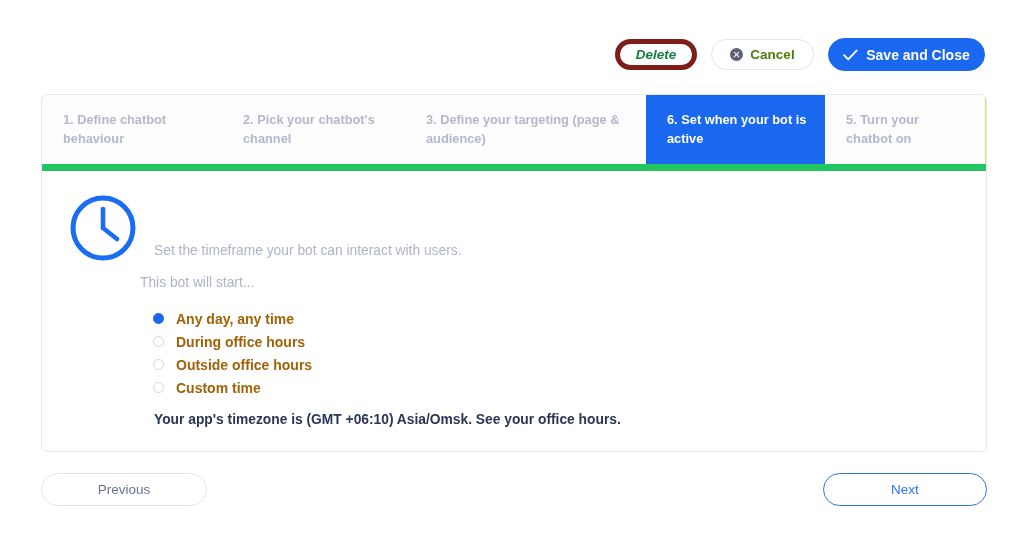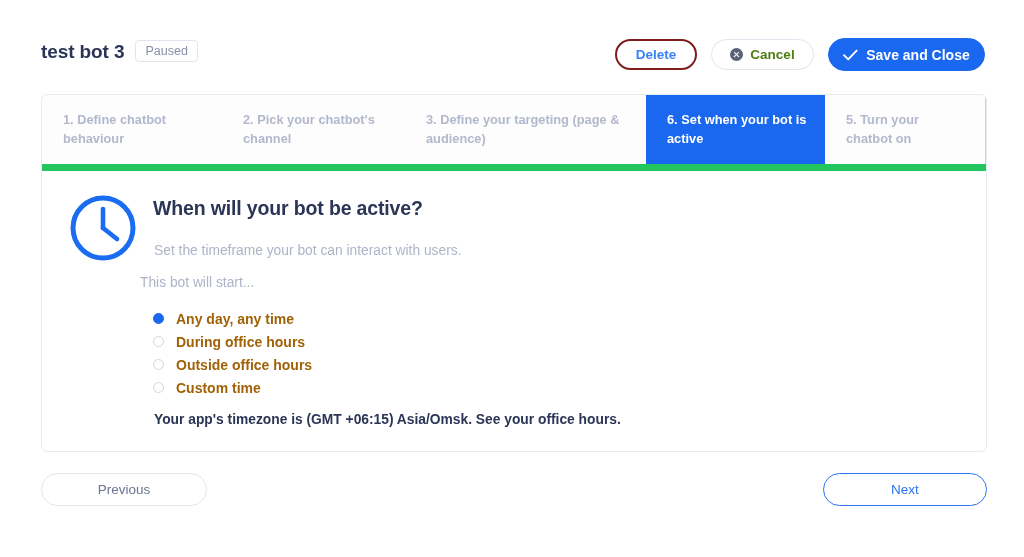--- a/index.html
+++ b/index.html
@@ -73,22 +73,23 @@
     height: 31px;
     border-radius: 16px;
     font-size: 13.5px;
     font-weight: bold;
     cursor: pointer;
     white-space: nowrap;
     background: #ffffff;
   }
   .btn-delete {
     width: 82px;
-    border: 2px solid #7f1d1d;
-    color: #3b82f6;
+    border: 5px solid #7f1d1d;
+    color: #15803d;
+    font-style: italic;
   }
   .btn-cancel {
     width: 103px;
     border: 1px solid #e3e5ee;
     color: #4d7c0f;
     gap: 7px;
   }
   .btn-cancel .x-circle {
     width: 13px;
     height: 13px;
@@ -286,24 +287,20 @@
     justify-content: center;
     cursor: pointer;
   }
 </style>
 </head>
 <body>
 
 <div class="page">
 
   <div class="header">
-    <div class="header-left">
-      <div class="bot-title">test bot 3</div>
-      <div class="status-badge">Paused</div>
-    </div>
 
     <div class="header-right">
       <div class="btn btn-delete">
         <span>Delete</span>
       </div>
       <div class="btn btn-cancel">
         <span class="x-circle"></span>
         <span>Cancel</span>
       </div>
       <div class="btn btn-save">
@@ -336,21 +333,20 @@
     </div>
 
     <div class="panel">
 
       <svg class="clock-icon" width="70" height="70" viewBox="0 0 70 70">
         <circle cx="35" cy="35" r="30" fill="none" stroke="#1a6cf2" stroke-width="5"></circle>
         <line x1="35" y1="35" x2="35" y2="16" stroke="#1a6cf2" stroke-width="4.6" stroke-linecap="round"></line>
         <line x1="35" y1="35" x2="49" y2="46" stroke="#1a6cf2" stroke-width="4.6" stroke-linecap="round"></line>
       </svg>
 
-      <div class="panel-title">When will your bot be active?</div>
       <div class="panel-sub">Set the timeframe your bot can interact with users.</div>
 
       <div class="field-label">This bot will start...</div>
 
       <div class="radio-group">
         <div class="radio-row selected">
           <span class="radio-dot"></span>
           <span class="radio-label">Any day, any time</span>
         </div>
         <div class="radio-row">
@@ -361,21 +357,21 @@
           <span class="radio-dot"></span>
           <span class="radio-label">Outside office hours</span>
         </div>
         <div class="radio-row">
           <span class="radio-dot"></span>
           <span class="radio-label">Custom time</span>
         </div>
       </div>
 
       <div class="timezone-note">
-        <span>Your app's timezone is (GMT +06:15) Asia/Omsk.</span>
+        <span>Your app's timezone is (GMT +06:10) Asia/Omsk.</span>
         <a>See your office hours.</a>
       </div>
 
     </div>
   </div>
 
   <div class="footer">
     <div class="btn-prev">
       <span>Previous</span>
     </div>

